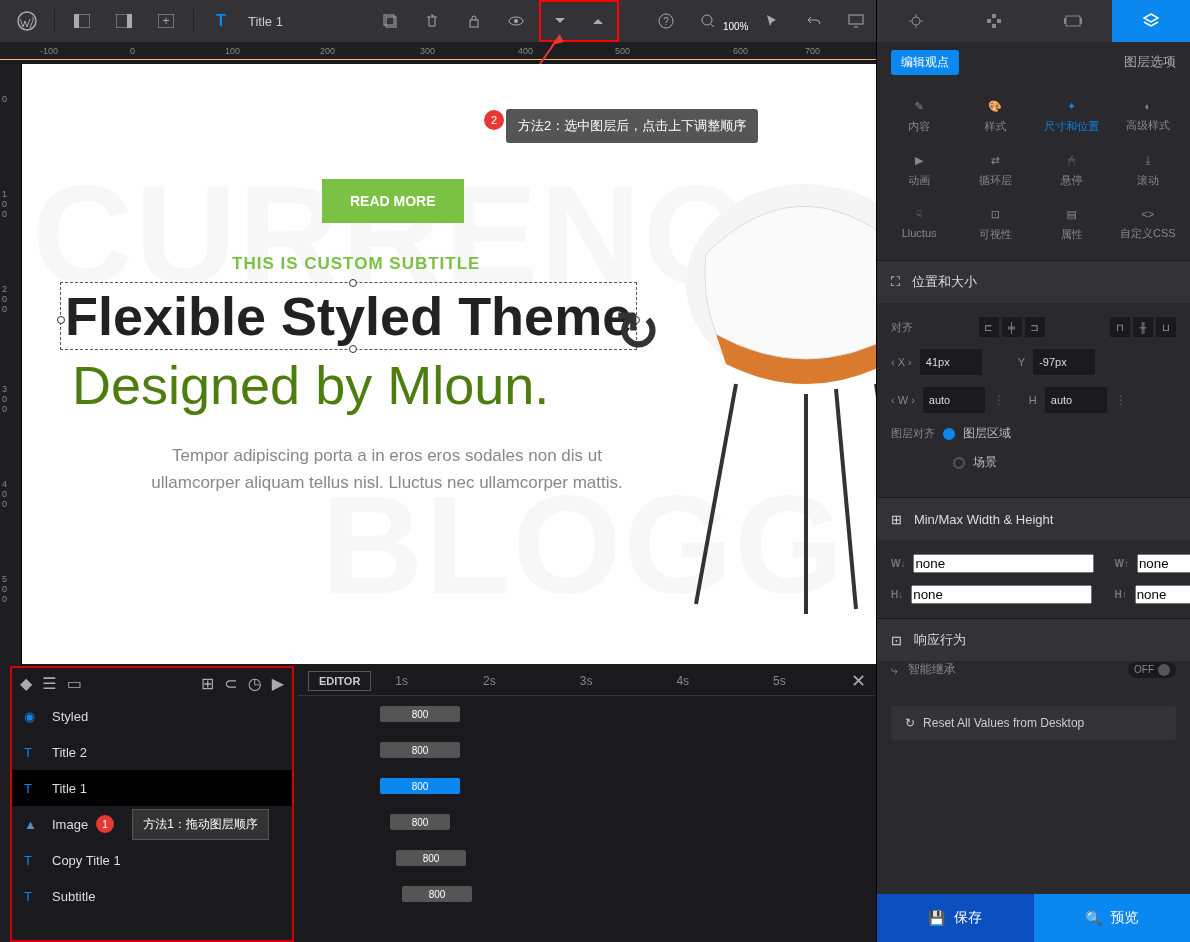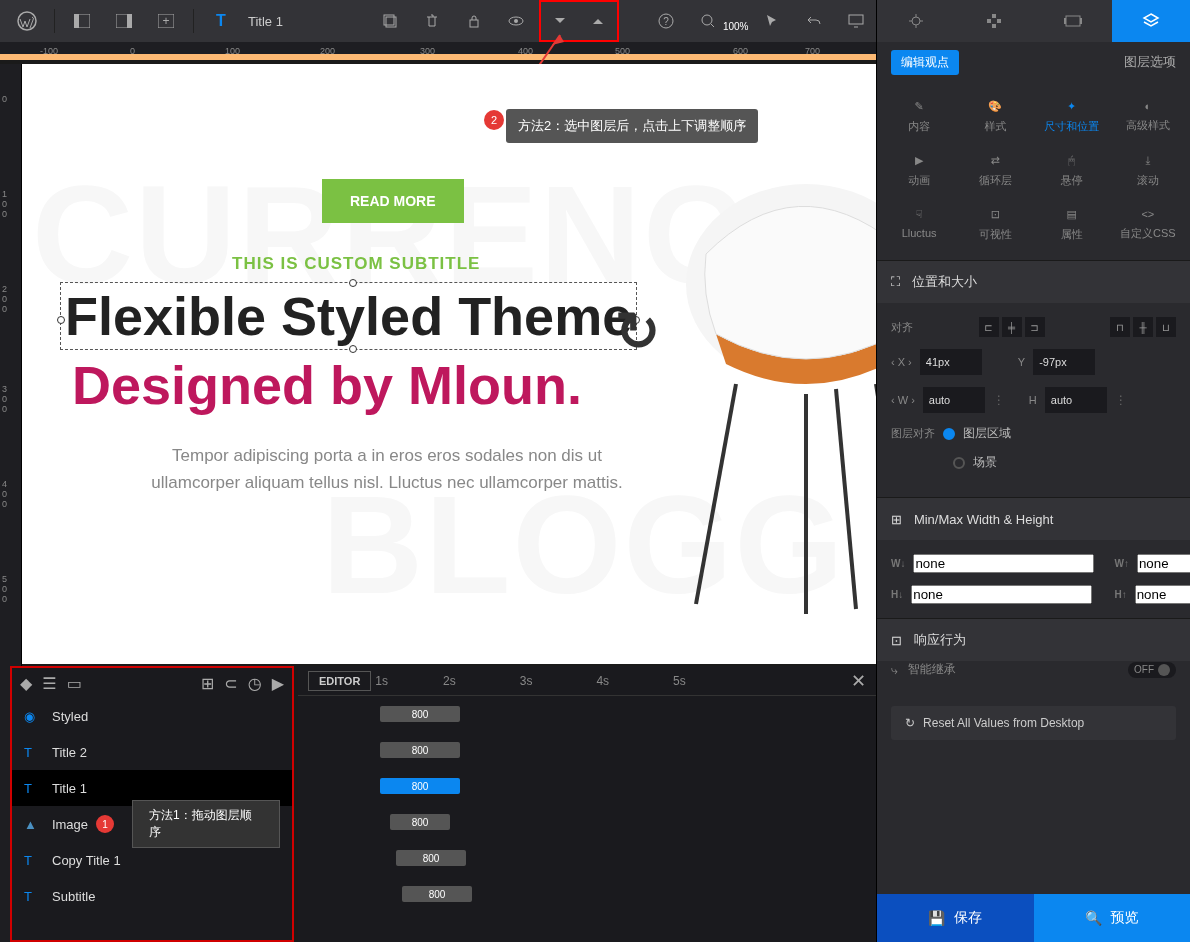--- a/index.html
+++ b/index.html
@@ -5,55 +5,55 @@
 * { margin: 0; padding: 0; box-sizing: border-box; font-family: Arial, sans-serif; }
 body { background: #1a1a1a; color: #fff; overflow: hidden; width: 1190px; height: 942px; position: relative; }
 
 .topbar { height: 42px; background: #333337; display: flex; align-items: center; padding: 0 8px; gap: 4px; }
 .topbar .icon-btn { width: 38px; height: 38px; display: flex; align-items: center; justify-content: center; color: #a8a8ac; cursor: pointer; }
 .topbar .title-label { color: #ccc; font-size: 13px; margin-left: 4px; }
 .topbar .sep { width: 1px; height: 24px; background: #222; margin: 0 4px; }
 .topbar .red-box { border: 2px solid red; display: flex; padding: 0; }
 .topbar .zoom { font-size: 10px; color: #fff; margin-top: 10px; margin-left: -8px; }
 
-.ruler-h { height: 18px; background: #1e1e22; border-bottom: 6px solid #fdba74; position: relative; font-size: 9px; color: #888; }
+.ruler-h { height: 18px; background: #1e1e22; border-bottom: 1px solid #fdba74; position: relative; font-size: 9px; color: #888; }
 .ruler-h span { position: absolute; top: 4px; }
 .ruler-v { width: 22px; background: #1e1e22; border-right: 1px solid #000; position: absolute; left: 0; top: 64px; bottom: 0; font-size: 9px; color: #888; }
 .ruler-v span { position: absolute; left: 2px; }
 
 .main-area { position: absolute; left: 22px; top: 64px; right: 314px; height: 600px; background: #fff; overflow: hidden; }
 .canvas { position: relative; width: 100%; height: 100%; background: #fff; }
 .bg-text { position: absolute; font-size: 140px; font-weight: 900; color: #f7f7f7; letter-spacing: 2px; }
 .read-more { background: #7bc143; color: #fff; padding: 14px 28px; font-weight: bold; font-size: 14px; position: absolute; left: 300px; top: 115px; }
 .subtitle { color: #7bc143; font-weight: bold; font-size: 17px; position: absolute; left: 210px; top: 190px; letter-spacing: 1px; }
 .title1 { position: absolute; left: 38px; top: 218px; font-size: 54px; font-weight: 900; color: #222; border: 1px dashed #555; padding: 2px 4px; }
 .title1 .handle { position: absolute; width: 8px; height: 8px; background: #fff; border: 1px solid #333; border-radius: 50%; }
-.title2 { position: absolute; left: 50px; top: 290px; font-size: 54px; font-weight: 700; color: #be185d; }
+.title2 { position: absolute; left: 50px; top: 290px; font-size: 54px; font-weight: 400; color: #4d7c0f; }
 .desc { position: absolute; left: 110px; top: 378px; width: 510px; text-align: center; color: #888; font-size: 17px; line-height: 1.6; }
 .add-cart { position: absolute; left: 376px; top: 455px; border: 1px solid #333; color: #333; padding: 14px 20px; font-weight: bold; font-size: 13px; }
 .chair { position: absolute; right: -60px; top: 40px; width: 280px; height: 520px; }
 
 .tooltip2 { position: absolute; left: 506px; top: 109px; background: #555; color: #fff; padding: 8px 12px; font-size: 13px; border-radius: 3px; z-index: 10; }
 .badge2 { position: absolute; left: 484px; top: 110px; width: 20px; height: 20px; background: #e53935; color: #fff; border-radius: 50%; display: flex; align-items: center; justify-content: center; font-size: 11px; z-index: 11; }
 .arrow { position: absolute; left: 490px; top: 30px; width: 80px; height: 90px; }
 .arrow svg { width: 100%; height: 100%; }
 
 .bottom-panel { position: absolute; left: 10px; top: 666px; width: 284px; bottom: 0; background: #1a1a1e; border: 2px solid #d00000; }
 .bp-header { height: 30px; display: flex; align-items: center; padding: 0 8px; gap: 10px; color: #aaa; }
 .bp-header .right { margin-left: auto; display: flex; gap: 10px; }
 .layer-item { height: 36px; display: flex; align-items: center; padding: 0 12px; gap: 12px; font-size: 13px; color: #ddd; cursor: pointer; }
 .layer-item.active { background: #000; }
 .layer-item .licon { width: 16px; color: #0b87f0; }
 .layer-item .licon.img { color: #4a90c2; }
 .layer-item .licon.btn { color: #0b87f0; position: relative; }
 .badge1 { display: inline-flex; width: 18px; height: 18px; background: #e53935; color: #fff; border-radius: 50%; align-items: center; justify-content: center; font-size: 10px; margin-left: -4px; }
-.tooltip1 { background: #333; color: #fff; padding: 6px 16px; font-size: 12px; border: 1px solid #555; margin-left: 6px; }
+.tooltip1 { background: #333; color: #fff; padding: 6px 10px; font-size: 12px; border: 1px solid #555; margin-left: 6px; }
 
 .timeline { position: absolute; left: 298px; top: 666px; right: 314px; bottom: 0; background: #1a1a1e; }
-.tl-header { height: 30px; display: flex; align-items: center; padding: 0 10px; gap: 4px; border-bottom: 1px solid #333; }
+.tl-header { height: 30px; display: flex; align-items: center; padding: 0 10px; gap: 24px; border-bottom: 1px solid #333; }
 .tl-header .editor-btn { border: 1px solid #555; padding: 3px 10px; font-size: 11px; font-weight: bold; color: #ccc; }
 .tl-header .tick { font-size: 12px; color: #888; }
 .tl-header .close { margin-left: auto; color: #aaa; font-size: 18px; cursor: pointer; }
 .tl-row { height: 36px; display: flex; align-items: center; position: relative; }
 .tl-bar { position: absolute; left: 82px; width: 80px; height: 16px; background: #555; border-radius: 2px; color: #fff; font-size: 10px; display: flex; align-items: center; justify-content: center; }
 .tl-bar.blue { background: #0b87f0; }
 
 .right-panel { position: absolute; right: 0; top: 0; width: 314px; height: 100%; background: #2a2a2e; border-left: 1px solid #000; }
 .rp-tabs { height: 42px; background: #333337; display: flex; }
 .rp-tabs .tab { flex: 1; display: flex; align-items: center; justify-content: center; color: #888; cursor: pointer; }

